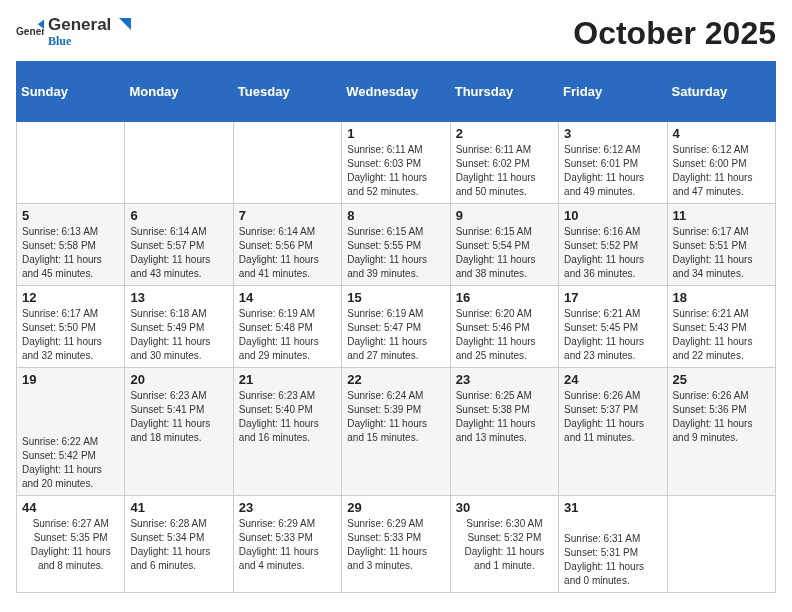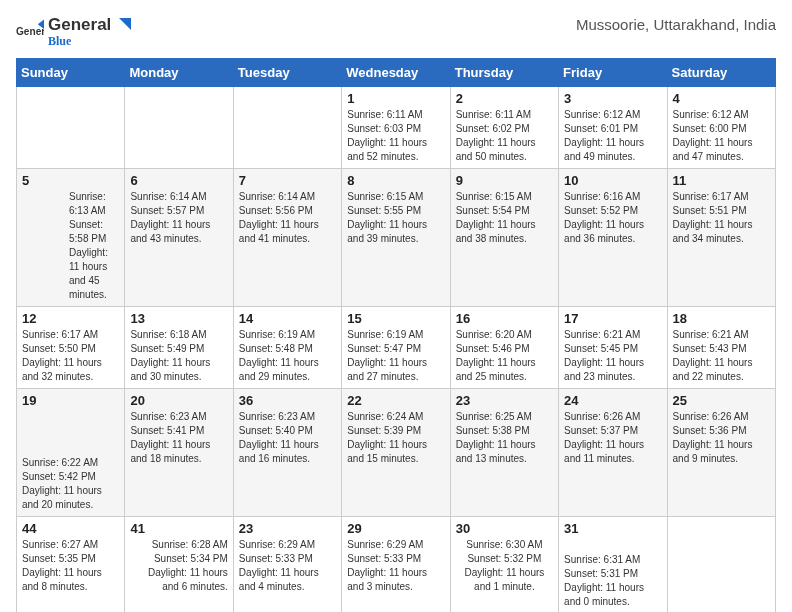--- a/index.html
+++ b/index.html
@@ -41,21 +41,21 @@
     .calendar {
       width: 100%;
       border-collapse: collapse;
       border: 1px solid #ccc;
     }
     .calendar th {
       background-color: #2a6bbf;
       color: #fff;
       font-size: 13px;
       font-weight: bold;
-      padding: 6px 4px;
+      padding: 22px 4px;
       text-align: left;
       border: 1px solid #2a6bbf;
     }
     .calendar td {
       vertical-align: top;
       border: 1px solid #ccc;
       padding: 4px 5px;
       width: 108px;
       min-height: 80px;
       background: #fff;
@@ -92,21 +92,21 @@
     </svg>
     <div style="display:flex;flex-direction:column;line-height:1.1;">
       <span style="font-size:17px;font-weight:bold;color:#333;">General</span>
       <span style="font-size:12px;font-weight:bold;color:#1a6bcc;font-family:Liberation Serif, serif;">Blue</span>
     </div>
     <svg width="22" height="22" viewBox="0 0 22 22" style="margin-left:-6px;margin-top:-10px;">
       <polygon points="10,2 22,2 22,14" fill="#1a6bcc"></polygon>
     </svg>
   </div>
   <div class="title-section">
-    <div class="location-title">Mussoorie, Uttarakhand, India</div>
+    <div class="month-title">October 2025</div>
   </div>
 </div>
 
 <table class="calendar">
   <thead>
     <tr>
     <th>Sunday</th>
         <th>Monday</th>
         <th>Tuesday</th>
         <th>Wednesday</th>
@@ -145,21 +145,21 @@
           <span class="day-number">4</span>
           <div class="day-info" style="white-space: pre-line;">Sunrise: 6:12 AM
 Sunset: 6:00 PM
 Daylight: 11 hours
 and 47 minutes.</div>
         </td>
       </tr>
       <tr>
         <td>
           <span class="day-number">5</span>
-          <div class="day-info" style="white-space: pre-line; margin-left: 47px;">Sunrise: 6:13 AM
+          <div class="day-info" style="white-space: pre-line;">Sunrise: 6:13 AM
 Sunset: 5:58 PM
 Daylight: 11 hours
 and 45 minutes.</div>
         </td>
         <td>
           <span class="day-number">6</span>
           <div class="day-info" style="white-space: pre-line;">Sunrise: 6:14 AM
 Sunset: 5:57 PM
 Daylight: 11 hours
 and 43 minutes.</div>
@@ -260,21 +260,21 @@
 and 20 minutes.</div>
         </td>
         <td>
           <span class="day-number">20</span>
           <div class="day-info" style="white-space: pre-line;">Sunrise: 6:23 AM
 Sunset: 5:41 PM
 Daylight: 11 hours
 and 18 minutes.</div>
         </td>
         <td>
-          <span class="day-number">36</span>
+          <span class="day-number">21</span>
           <div class="day-info" style="white-space: pre-line;">Sunrise: 6:23 AM
 Sunset: 5:40 PM
 Daylight: 11 hours
 and 16 minutes.</div>
         </td>
         <td>
           <span class="day-number">22</span>
           <div class="day-info" style="white-space: pre-line;">Sunrise: 6:24 AM
 Sunset: 5:39 PM
 Daylight: 11 hours
@@ -298,28 +298,28 @@
           <span class="day-number">25</span>
           <div class="day-info" style="white-space: pre-line;">Sunrise: 6:26 AM
 Sunset: 5:36 PM
 Daylight: 11 hours
 and 9 minutes.</div>
         </td>
       </tr>
       <tr>
         <td>
           <span class="day-number">44</span>
-          <div class="day-info" style="white-space: pre-line;">Sunrise: 6:27 AM
+          <div class="day-info" style="white-space: pre-line; text-align: center;">Sunrise: 6:27 AM
 Sunset: 5:35 PM
 Daylight: 11 hours
 and 8 minutes.</div>
         </td>
         <td>
           <span class="day-number">41</span>
-          <div class="day-info" style="white-space: pre-line; text-align: right;">Sunrise: 6:28 AM
+          <div class="day-info" style="white-space: pre-line;">Sunrise: 6:28 AM
 Sunset: 5:34 PM
 Daylight: 11 hours
 and 6 minutes.</div>
         </td>
         <td>
           <span class="day-number">23</span>
           <div class="day-info" style="white-space: pre-line;">Sunrise: 6:29 AM
 Sunset: 5:33 PM
 Daylight: 11 hours
 and 4 minutes.</div>

